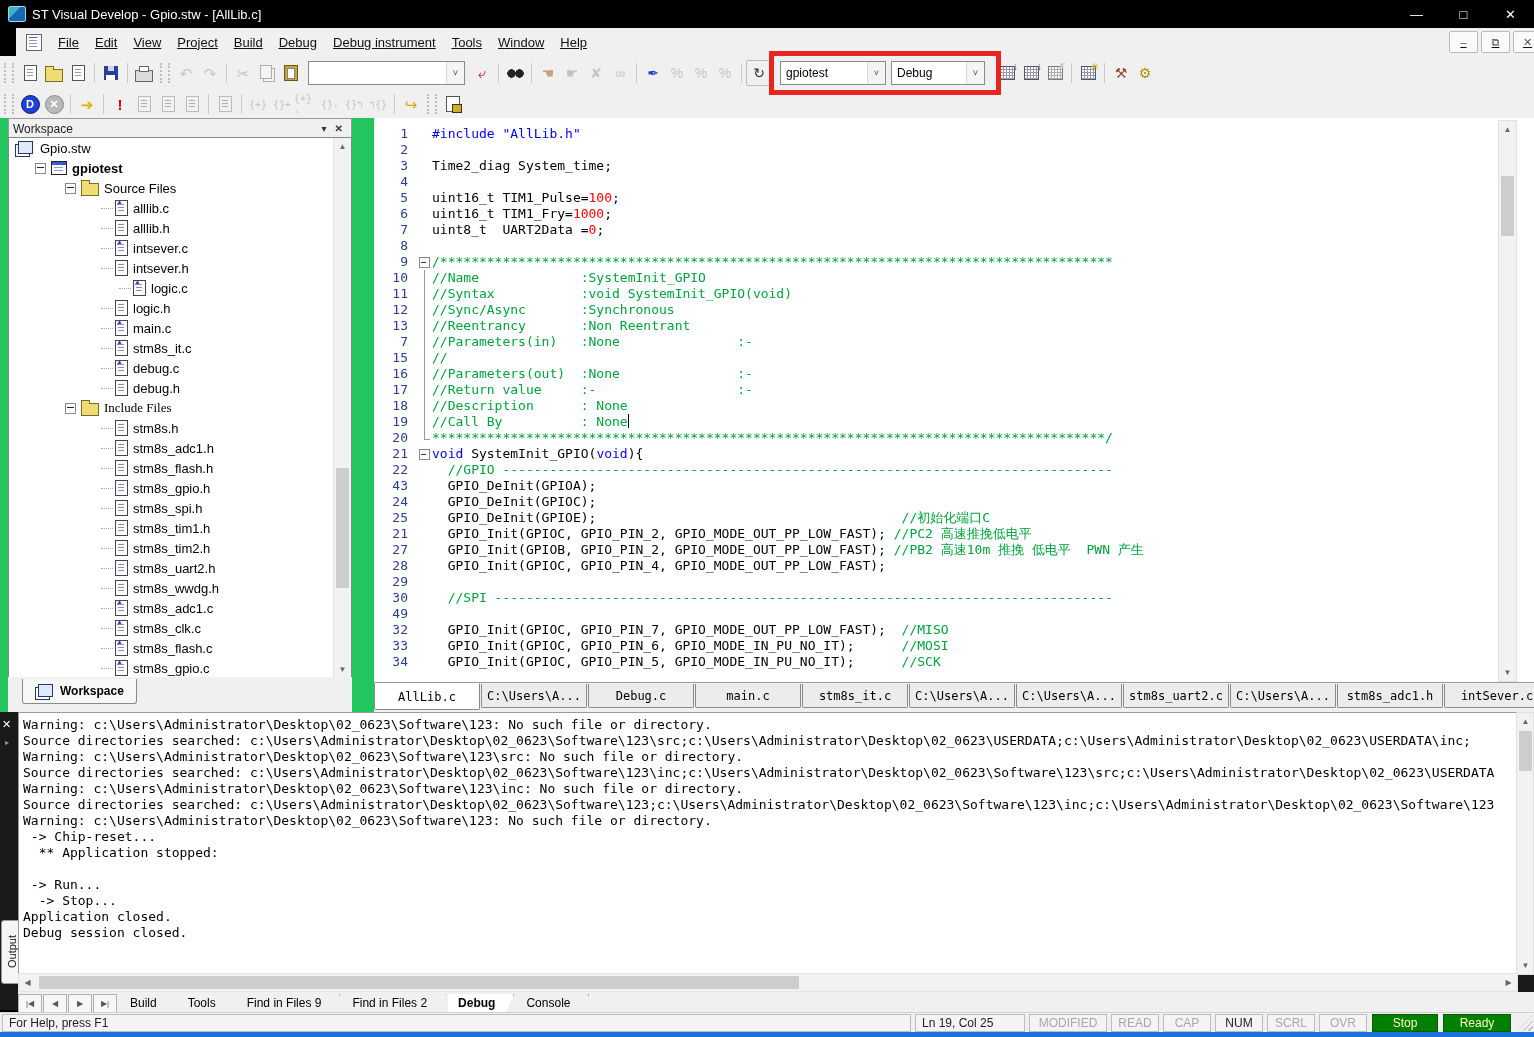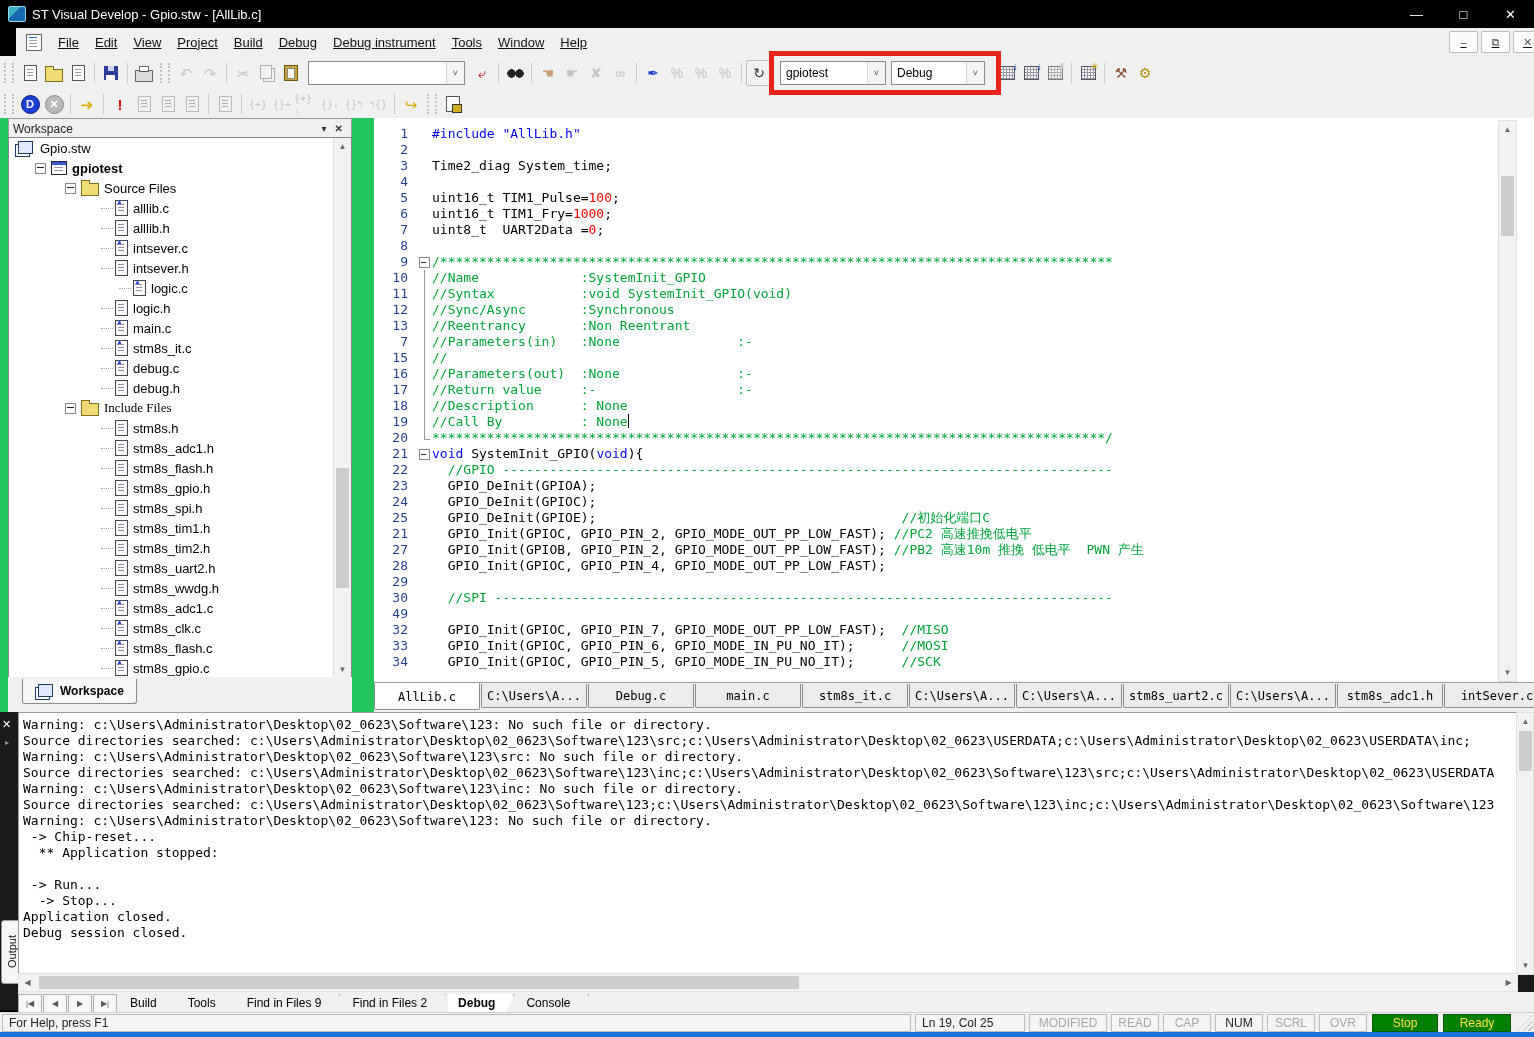--- a/index.html
+++ b/index.html
@@ -130,21 +130,21 @@
         clip-path:polygon(0 0,100% 0,calc(100% - 9px) 100%,0 100%);border-right:1px solid #888;margin-left:2px;}
   .otab.active{background:#fff;font-weight:bold;}
   
   .statusbar{position:absolute;left:0;top:1012px;width:100%;height:20px;background:#f0f0f0;display:flex;align-items:center;
              font-size:12px;color:#222;border-top:1px solid #d0d0d0;}
   .sfield{border:1px solid #bdbdbd;height:16px;display:flex;align-items:center;padding:0 6px;background:#f4f4f4;}
   .sb-help{flex:1;margin-left:2px;}
   .sb-pos{width:96px;margin-left:4px;}
   .sb-ind{margin-left:4px;justify-content:center;}
   .sb-ind.off{color:#a8a8a8;}
-  .sb-green{width:52px;margin-left:5px;background:#008000;color:#fde047;justify-content:center;border:1px solid #0a5a0a;}
+  .sb-green{width:52px;margin-left:5px;background:#008000;color:#fef9c3;justify-content:center;border:1px solid #0a5a0a;}
   .sb-grip{width:16px;height:16px;margin:0 1px 0 6px;background:repeating-linear-gradient(135deg,transparent 0 3px,#bbb 3px 4px);clip-path:polygon(100% 0,100% 100%,0 100%);}
   .bottom-strip{position:absolute;left:0;top:1032px;width:100%;height:5px;background:#1a73d9;}
 </style>
 </head>
 <body>
 
 <div class="titlebar">
   <span class="app-icon"></span>
   <span>ST Visual Develop - Gpio.stw - [AllLib.c]</span>
   <div class="win-ctrls">
@@ -474,21 +474,21 @@
         <div class="cline"><span class="num">13</span><span class="fold line"></span><span><span class="seg-c">//Reentrancy       :Non Reentrant</span></span></div>
         <div class="cline"><span class="num">7</span><span class="fold line"></span><span><span class="seg-c">//Parameters(in)   :None               :-</span></span></div>
         <div class="cline"><span class="num">15</span><span class="fold line"></span><span><span class="seg-c">//</span></span></div>
         <div class="cline"><span class="num">16</span><span class="fold line"></span><span><span class="seg-c">//Parameters(out)  :None               :-</span></span></div>
         <div class="cline"><span class="num">17</span><span class="fold line"></span><span><span class="seg-c">//Return value     :-                  :-</span></span></div>
         <div class="cline"><span class="num">18</span><span class="fold line"></span><span><span class="seg-c">//Description      : None</span></span></div>
         <div class="cline"><span class="num">19</span><span class="fold line"></span><span><span class="seg-c">//Call By          : None</span></span><span class="caret"></span></div>
         <div class="cline"><span class="num">20</span><span class="fold end"></span><span><span class="seg-c">**************************************************************************************/</span></span></div>
         <div class="cline"><span class="num">21</span><span class="fold open"></span><span><span class="seg-k">void</span><span class="seg-t"> SystemInit_GPIO(</span><span class="seg-k">void</span><span class="seg-t">){</span></span></div>
         <div class="cline"><span class="num">22</span><span class="fold"></span><span><span class="seg-c">  //GPIO ------------------------------------------------------------------------------</span></span></div>
-        <div class="cline"><span class="num">23</span><span class="fold"></span><span><span class="seg-t">  GPIO_DeInit(GPIOA);</span></span></div>
+        <div class="cline"><span class="num">43</span><span class="fold"></span><span><span class="seg-t">  GPIO_DeInit(GPIOA);</span></span></div>
         <div class="cline"><span class="num">24</span><span class="fold"></span><span><span class="seg-t">  GPIO_DeInit(GPIOC);</span></span></div>
         <div class="cline"><span class="num">25</span><span class="fold"></span><span><span class="seg-t">  GPIO_DeInit(GPIOE);                                       </span><span class="seg-c">//初始化端口C</span></span></div>
         <div class="cline"><span class="num">21</span><span class="fold"></span><span><span class="seg-t">  GPIO_Init(GPIOC, GPIO_PIN_2, GPIO_MODE_OUT_PP_LOW_FAST); </span><span class="seg-c">//PC2 高速推挽低电平</span></span></div>
         <div class="cline"><span class="num">27</span><span class="fold"></span><span><span class="seg-t">  GPIO_Init(GPIOB, GPIO_PIN_2, GPIO_MODE_OUT_PP_LOW_FAST); </span><span class="seg-c">//PB2 高速10m 推挽 低电平  PWN 产生</span></span></div>
         <div class="cline"><span class="num">28</span><span class="fold"></span><span><span class="seg-t">  GPIO_Init(GPIOC, GPIO_PIN_4, GPIO_MODE_OUT_PP_LOW_FAST);</span></span></div>
         <div class="cline"><span class="num">29</span><span class="fold"></span><span></span></div>
         <div class="cline"><span class="num">30</span><span class="fold"></span><span><span class="seg-c">  //SPI -------------------------------------------------------------------------------</span></span></div>
         <div class="cline"><span class="num">49</span><span class="fold"></span></div>
         <div class="cline"><span class="num">32</span><span class="fold"></span><span><span class="seg-t">  GPIO_Init(GPIOC, GPIO_PIN_7, GPIO_MODE_OUT_PP_LOW_FAST);  </span><span class="seg-c">//MISO</span></span></div>
         <div class="cline"><span class="num">33</span><span class="fold"></span><span><span class="seg-t">  GPIO_Init(GPIOC, GPIO_PIN_6, GPIO_MODE_IN_PU_NO_IT);      </span><span class="seg-c">//MOSI</span></span></div>

